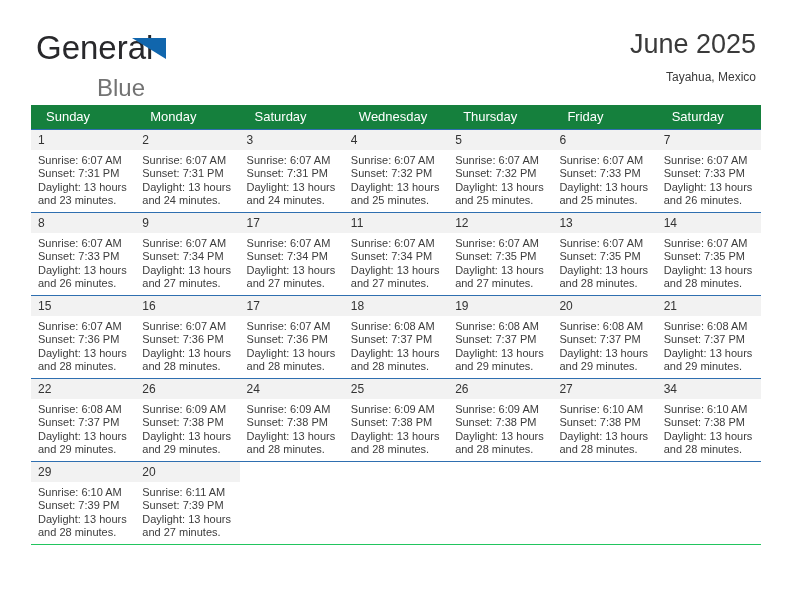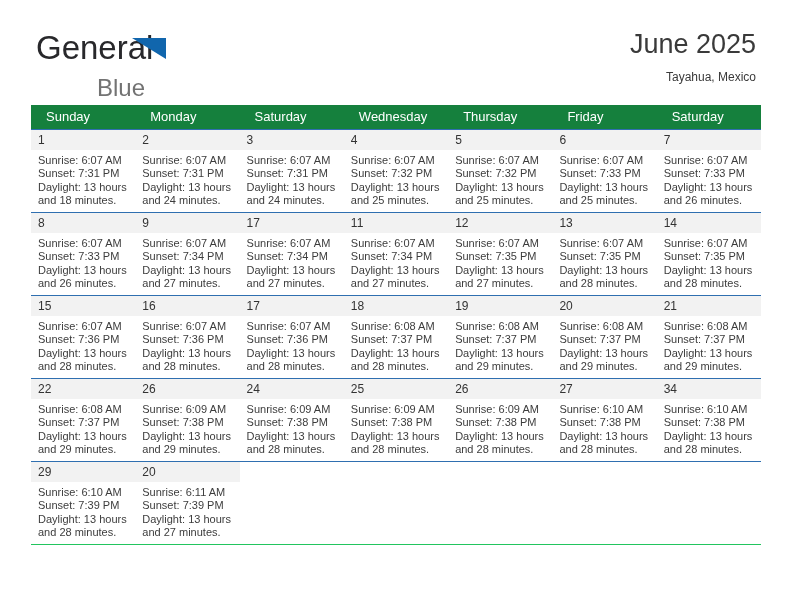--- a/index.html
+++ b/index.html
@@ -177,21 +177,21 @@
       </tr>
     </thead>
     <tbody id="calendar-body">
         <tr class="week-row">
           <td>
             <div class="daynum">1</div>
             <div class="cell-lines">
               <div>Sunrise: 6:07 AM</div>
               <div>Sunset: 7:31 PM</div>
               <div>Daylight: 13 hours</div>
-              <div>and 18 minutes.</div>
+              <div>and 23 minutes.</div>
             </div>
           </td>
           <td>
             <div class="daynum">2</div>
             <div class="cell-lines">
               <div>Sunrise: 6:07 AM</div>
               <div>Sunset: 7:31 PM</div>
               <div>Daylight: 13 hours</div>
               <div>and 24 minutes.</div>
             </div>

